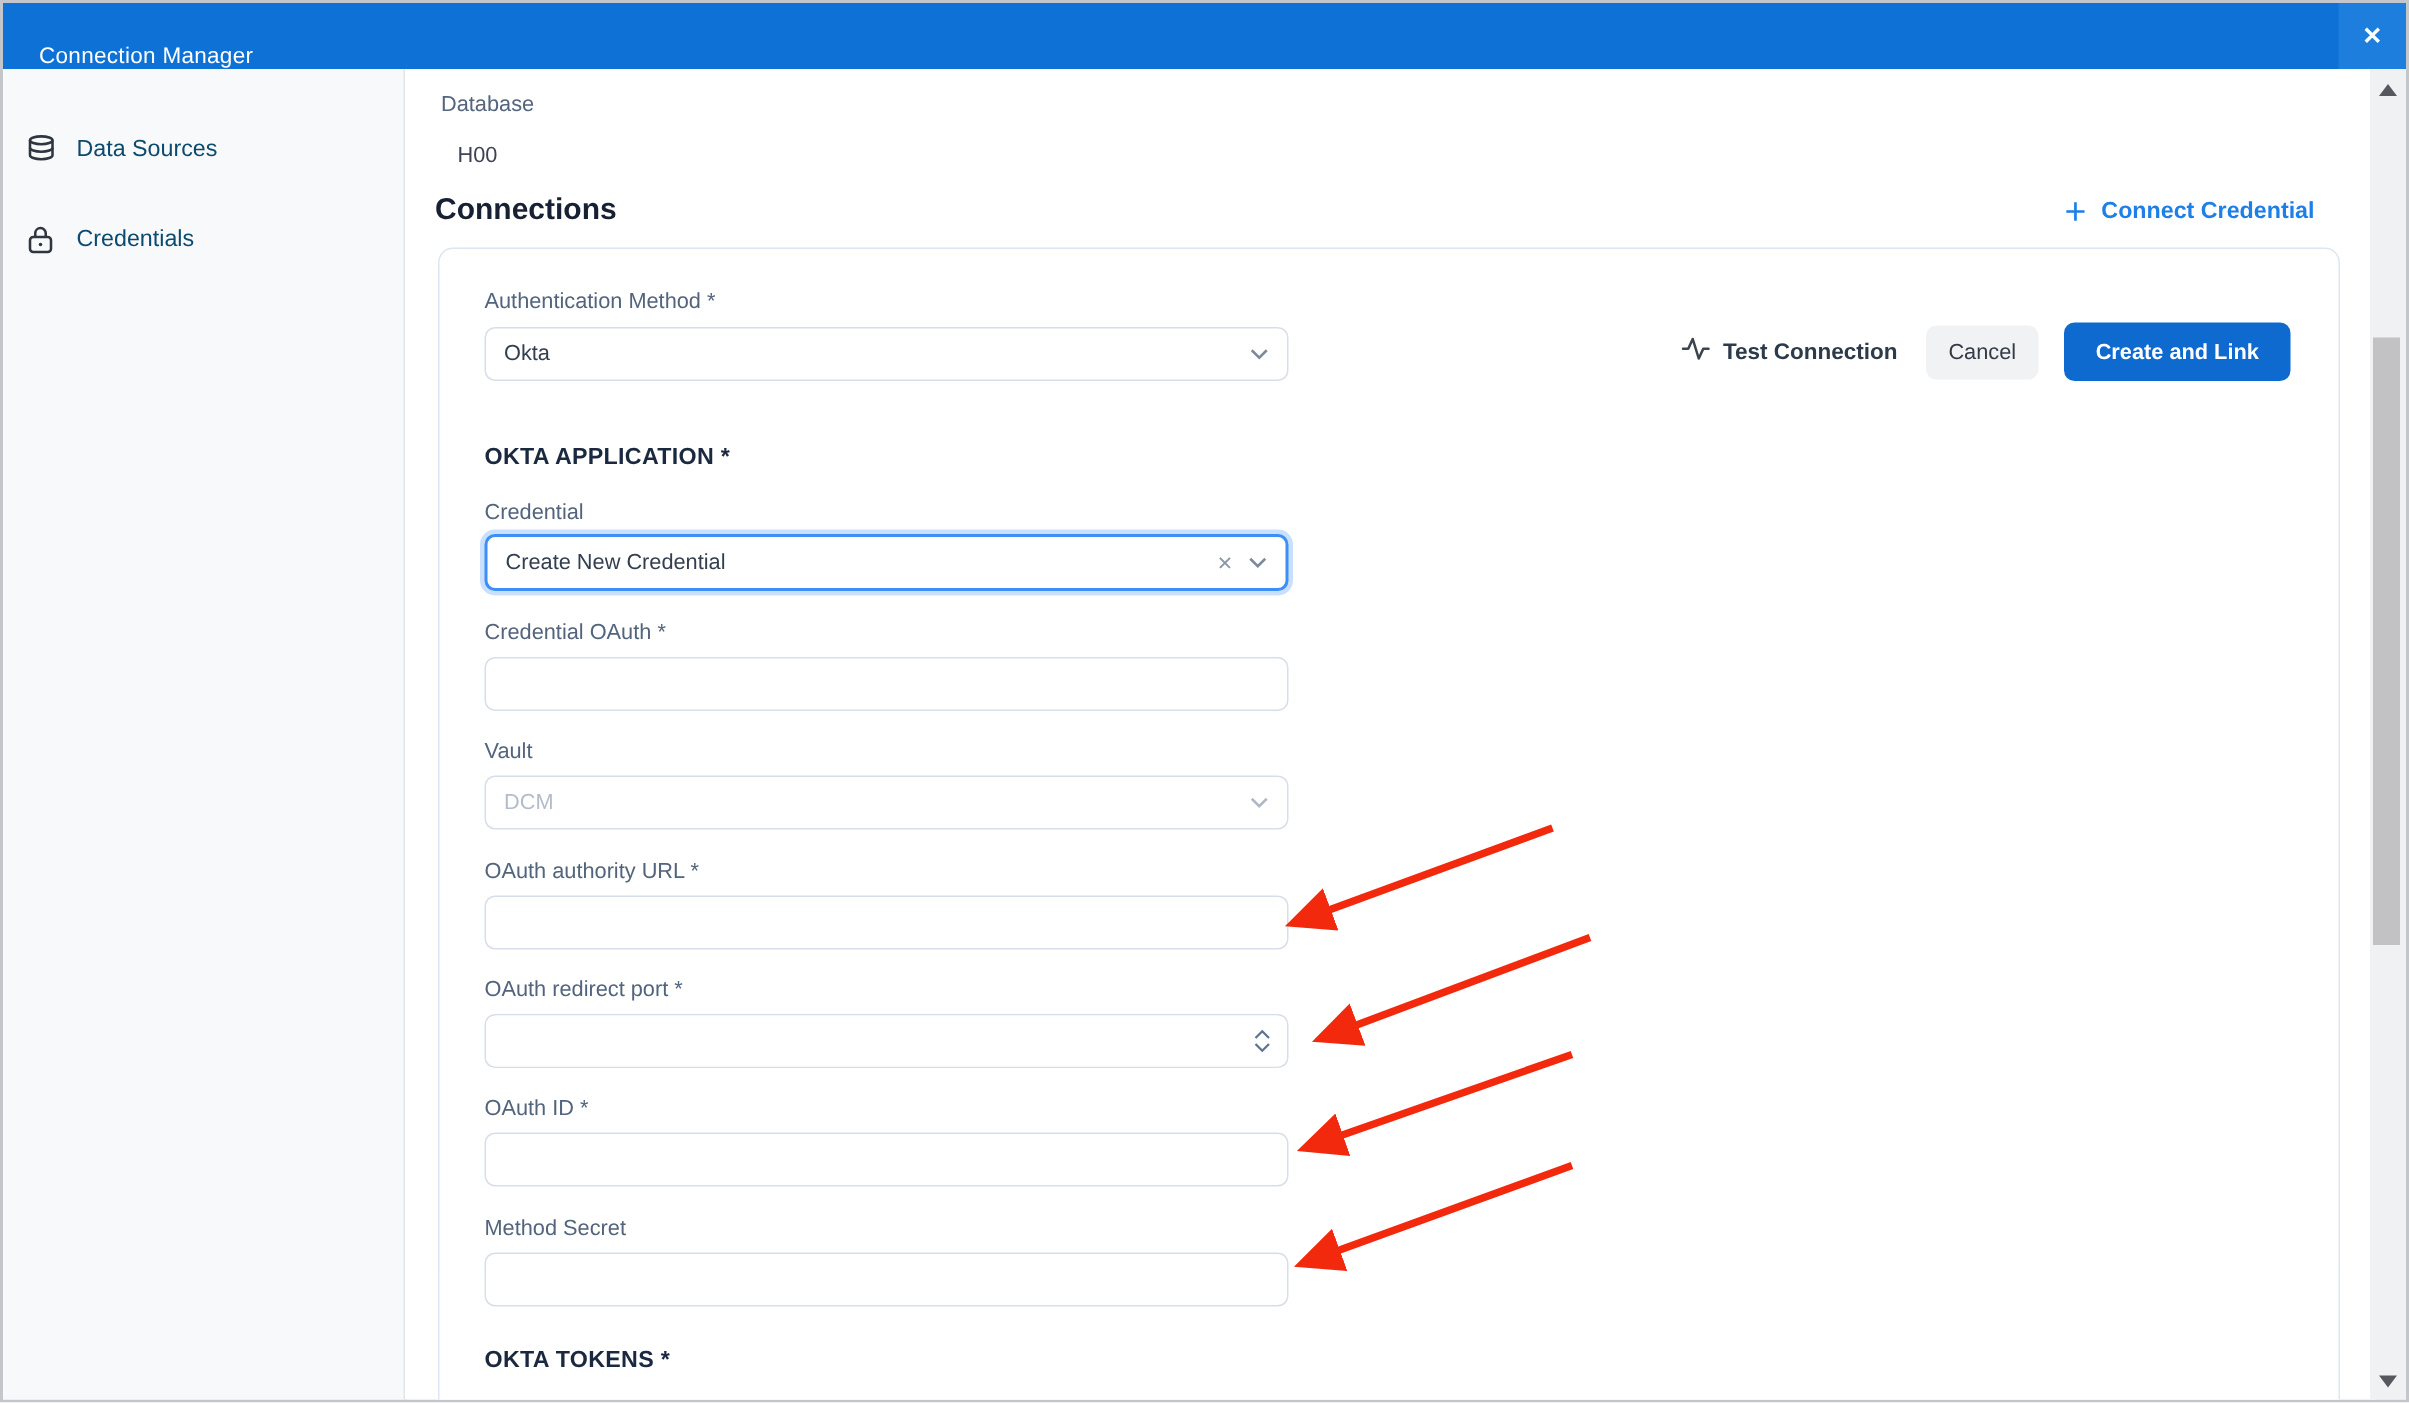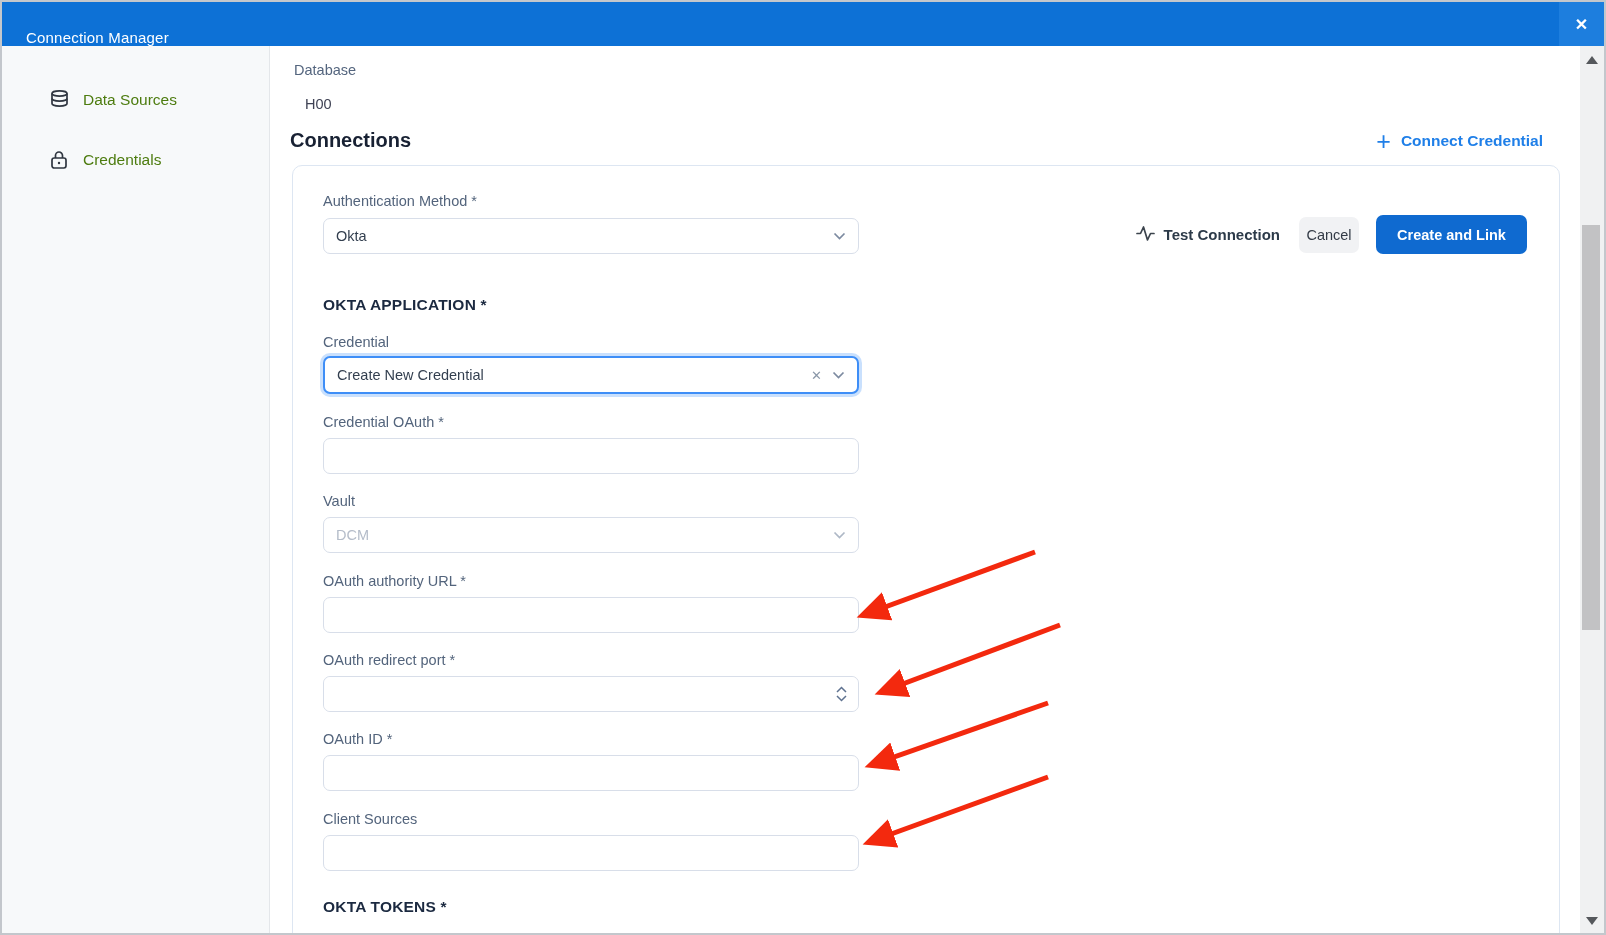--- a/index.html
+++ b/index.html
@@ -6,21 +6,21 @@
   html,body { width:1606px; height:935px; overflow:hidden; font-family:"Liberation Sans", sans-serif; }
   .window { position:relative; width:1606px; height:935px; background:#ffffff; border:2px solid #c3c7cc; overflow:hidden; }
 
   
   .titlebar { position:absolute; left:0; top:0; width:100%; height:44px; background:#0d71d6; display:flex; align-items:flex-end; }
   .titlebar .title { color:#ffffff; font-size:15px; padding-left:24px; letter-spacing:.2px; }
   .close-btn { position:absolute; right:0; top:0; width:45px; height:44px; background:#1d7ede; display:flex; align-items:center; justify-content:center; color:#ffffff; font-size:16px; font-weight:700; cursor:pointer; }
 
   
   .sidebar { position:absolute; left:0; top:44px; width:268px; height:891px; background:#f7f9fa; border-right:1px solid #e4e7ea; }
-  .side-item { display:flex; align-items:center; gap:14px; padding:14px 0 14px 15px; font-size:15.5px; color:#4d7c0f; cursor:pointer; margin-top:12px;margin-left:32px; }
+  .side-item { display:flex; align-items:center; gap:14px; padding:14px 0 14px 15px; font-size:15.5px; color:#0c4a6e; cursor:pointer; margin-top:12px; }
   .side-item:first-child { margin-top:30px; }
   .side-item .icon { width:20px; height:20px; display:flex; align-items:center; justify-content:center; }
 
   
   .main { position:absolute; left:269px; top:44px; width:1313px; height:891px; background:#ffffff; }
 
   .db-label { position:absolute; left:292px; top:60px; font-size:14.5px; color:#54657e; }
   .db-value { position:absolute; left:303px; top:94px; font-size:14.5px; color:#3f4254; }
   .page-title { position:absolute; left:288px; top:127px; font-size:20px; font-weight:700; color:#182133; }
 
@@ -43,21 +43,21 @@
   .clear-x { color:#8a97a8; font-size:13px; margin-right:10px; cursor:pointer; }
   input.text { height:36px; padding:0 12px; outline:none; }
   .num-wrap { height:36px; }
   .num-wrap input { width:100%; height:100%; border:none; outline:none; border-radius:7px; padding:0 34px 0 12px; font-size:14.5px; }
   .spinner { position:absolute; right:5px; top:3px; bottom:3px; width:24px; display:flex; flex-direction:column; align-items:center; justify-content:center; gap:2px; cursor:pointer; }
 
   
   .actions { position:absolute; top:49px; right:32px; display:flex; align-items:center; gap:17px; }
   .test-conn { display:flex; align-items:center; gap:9px; font-size:15px; font-weight:600; color:#2c3a49; cursor:pointer; margin-right:2px; }
   .btn { border-radius:7px; font-size:14.5px; display:flex; align-items:center; justify-content:center; cursor:pointer; }
-  .btn-cancel { background:#f1f2f4; color:#333b46; width:60px; height:36px; font-weight:400; }
+  .btn-cancel { background:#f1f2f4; color:#333b46; width:75px; height:36px; font-weight:400; }
   .btn-primary { background:#0f6ad0; color:#ffffff; width:151px; height:39px; font-weight:700; }
 
   
   .scrollbar { position:absolute; right:0; top:44px; width:24px; height:889px; background:#f0f1f2; }
   .sb-arrow { position:absolute; left:50%; transform:translateX(-50%); width:0; height:0; border-left:6px solid transparent; border-right:6px solid transparent; cursor:pointer; }
   .sb-up { top:10px; border-bottom:8px solid #55585c; }
   .sb-down { bottom:10px; border-top:8px solid #55585c; }
   .sb-thumb { position:absolute; left:2px; width:18px; top:179px; height:405px; background:#c2c2c4; cursor:pointer; }
 
   #arrow-overlay { position:absolute; left:0; top:0; width:1606px; height:935px; pointer-events:none; }
@@ -175,21 +175,21 @@
           </svg>
         <svg width="11" height="7" viewBox="0 0 11 7" fill="none" stroke="#5f7290" stroke-width="1.5">
             <path d="M1 1 L5.5 5.5 L10 1"></path>
           </svg>
       </div>
     </div>
 
     <div class="f-label" style="top:565px;">OAuth ID *</div>
     <input class="control text" style="top: 589px;" value="">
 
-    <div class="f-label" style="top:645px;">Client Sources</div>
+    <div class="f-label" style="top:645px;">Method Secret</div>
     <input class="control text" style="top: 669px;" value="">
 
     <div class="f-heading" style="top:732px;">OKTA TOKENS *</div>
   </div>
 
   <div class="scrollbar">
     <div class="sb-arrow sb-up"></div>
     <div class="sb-thumb"></div>
     <div class="sb-arrow sb-down"></div>
   </div>

